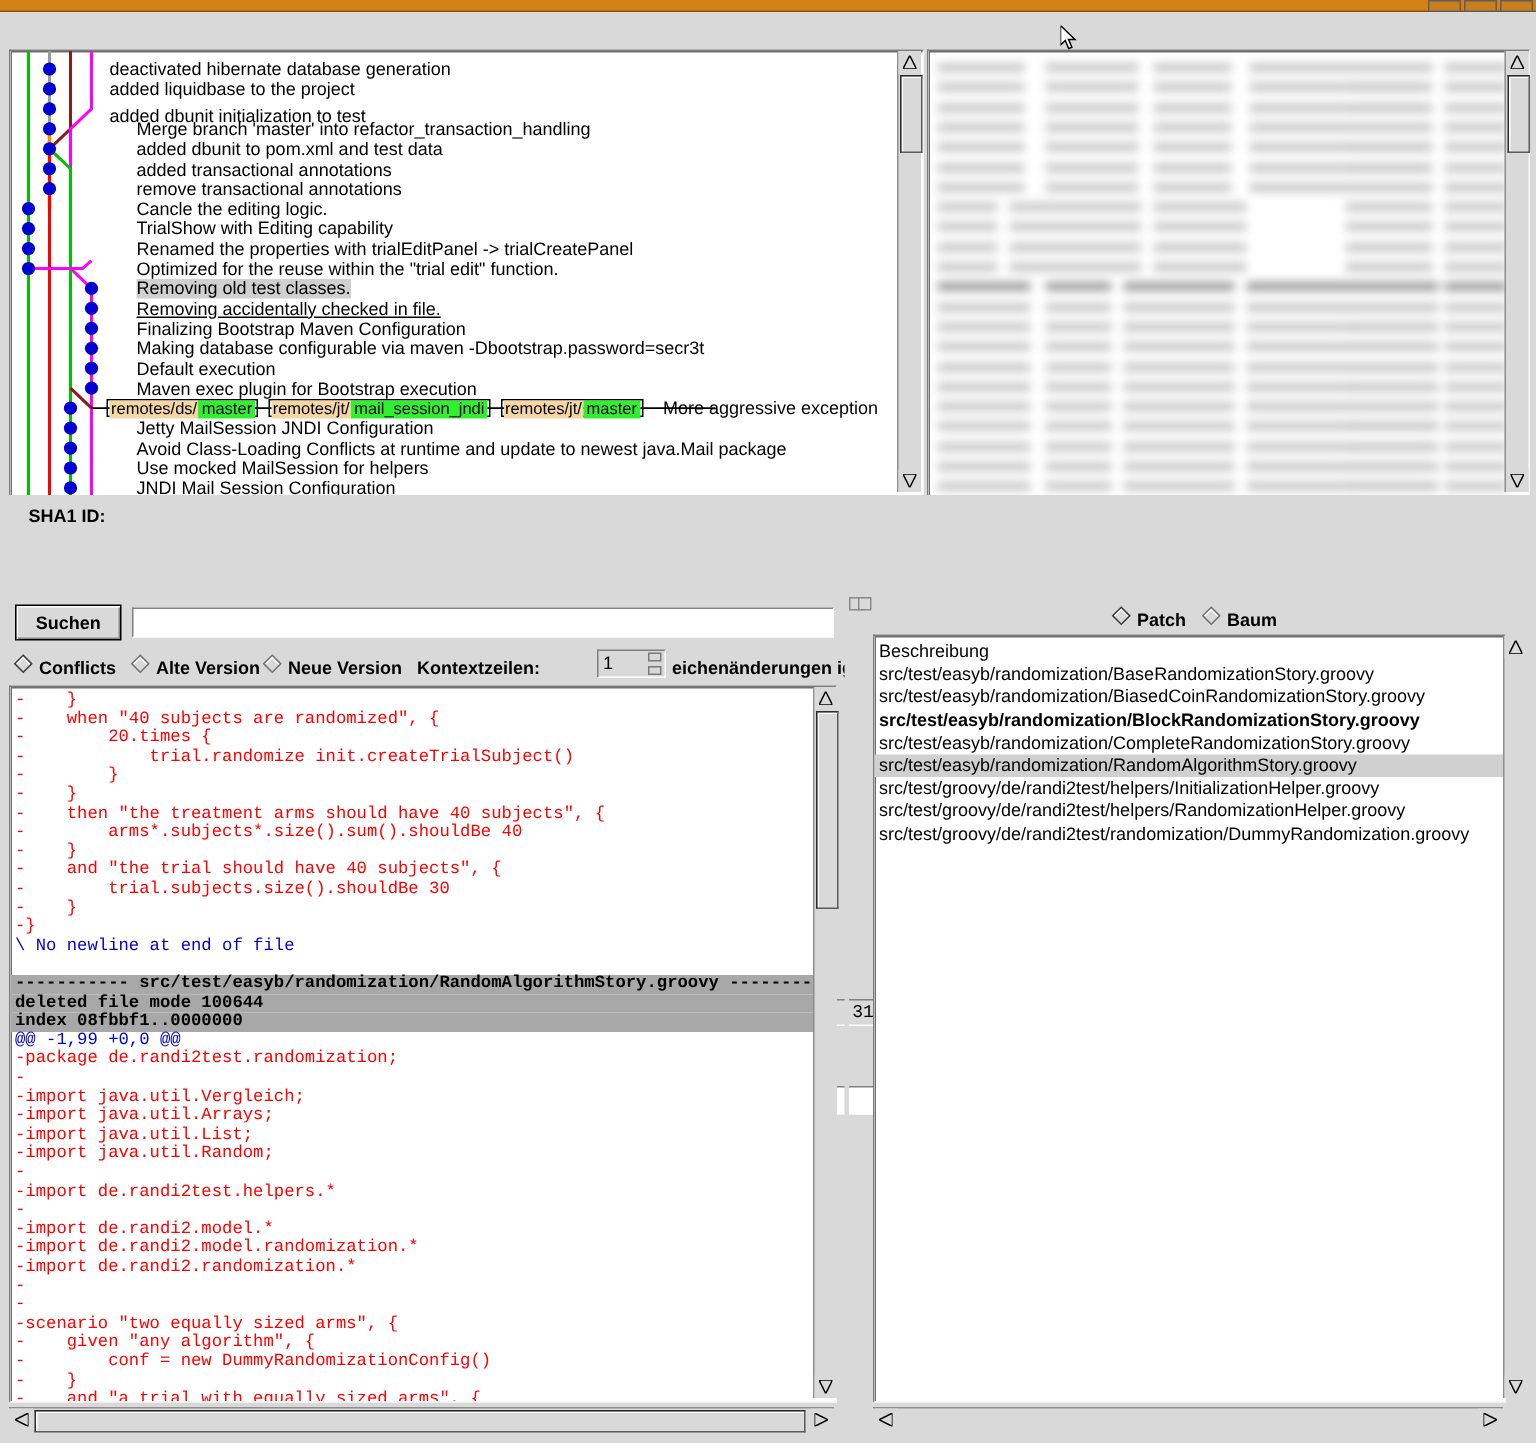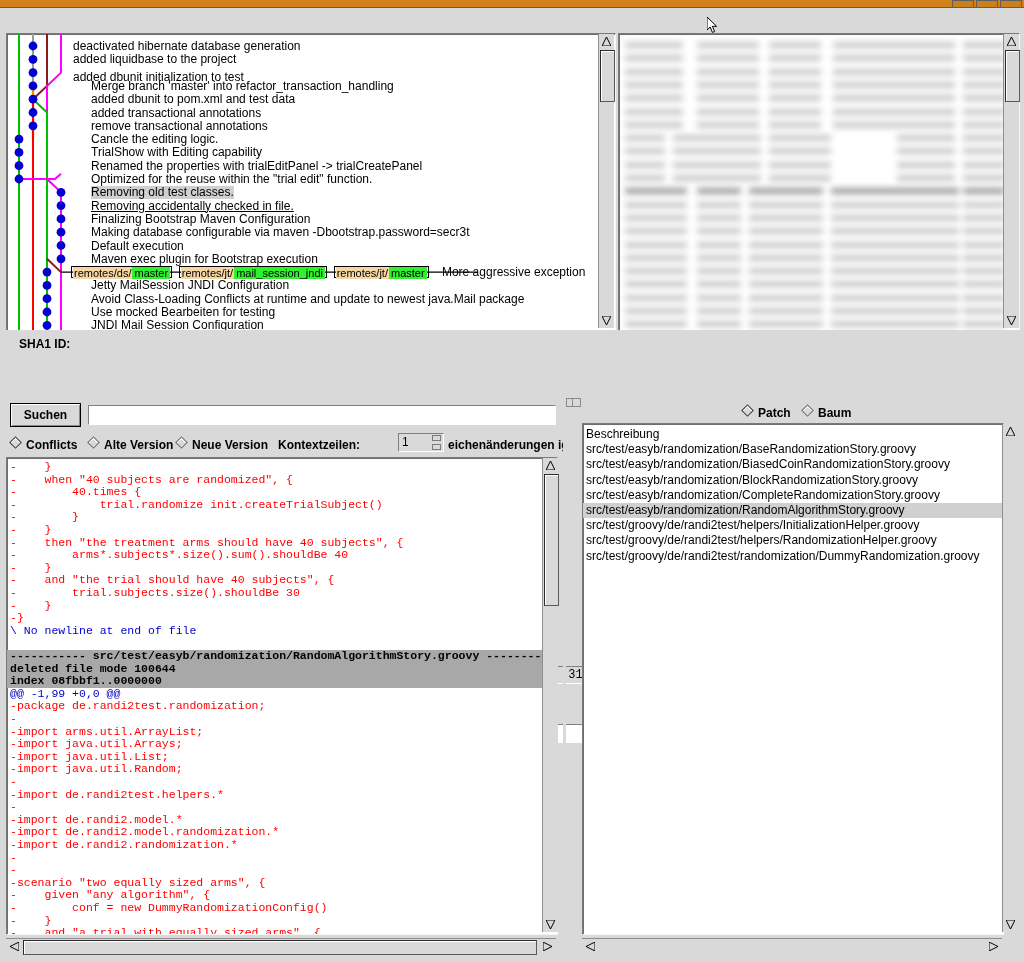--- a/index.html
+++ b/index.html
@@ -187,21 +187,21 @@
         <div class="commit-row" style="top: 139px; left: 84px;"><span>Optimized for the reuse within the "trial edit" function.</span></div>
         <div class="commit-row commit-sel" style="top: 152.3px; left: 84px;"><span>Removing old test classes.</span></div>
         <div class="commit-row" style="top: 165.6px; left: 84px; text-decoration: underline;"><span>Removing accidentally checked in file.</span></div>
         <div class="commit-row" style="top: 178.9px; left: 84px;"><span>Finalizing Bootstrap Maven Configuration</span></div>
         <div class="commit-row" style="top: 192.2px; left: 84px; text-align: center;"><span>Making database configurable via maven -Dbootstrap.password=secr3t</span></div>
         <div class="commit-row" style="top: 205.5px; left: 84px;"><span>Default execution</span></div>
         <div class="commit-row" style="top: 218.8px; left: 84px;"><span>Maven exec plugin for Bootstrap execution</span></div>
         <div class="commit-row" style="top: 232.1px; left: 64px;"><span class="reftag"><span class="rpre">remotes/ds/</span><span class="rname">master</span></span><span>&nbsp;&nbsp;</span><span class="reftag"><span class="rpre">remotes/jt/</span><span class="rname">mail_session_jndi</span></span><span>&nbsp;&nbsp;</span><span class="reftag"><span class="rpre">remotes/jt/</span><span class="rname">master</span></span><span>&nbsp;&nbsp;</span><span>&nbsp;&nbsp;More aggressive exception</span></div>
         <div class="commit-row" style="top: 245.4px; left: 84px;"><span>Jetty MailSession JNDI Configuration</span></div>
         <div class="commit-row" style="top: 258.7px; left: 84px;"><span>Avoid Class-Loading Conflicts at runtime and update to newest java.Mail package</span></div>
-        <div class="commit-row" style="top: 272px; left: 84px;"><span>Use mocked Bearbeiten for testing</span></div>
+        <div class="commit-row" style="top: 272px; left: 84px;"><span>Use mocked MailSession for helpers</span></div>
         <div class="commit-row" style="top: 285.3px; left: 84px;"><span>JNDI Mail Session Configuration</span></div>
       </div>
   </div>
 
   <div class="sb-v" style="left:598px;top:34px;height:294px">
     <div class="sb-arrow" style="top:0;left:0">
       <svg width="9" height="9">
           <polygon points="4.5,0 9,9 0,9" fill="#d9d9d9" stroke="#000"></polygon>
         </svg>
     </div>
@@ -446,40 +446,40 @@
         <b></b>
         <b></b>
       </span>
   </div>
   <div class="lbl" style="left:448px;top:437px;position:absolute;width:118px;overflow:hidden;white-space:nowrap">eichenänderungen ig</div>
 
   <div class="pane sunken" id="diff-pane">
     <div id="diff-lines">
         <div class="dline d-del" style="top: 3px;">-    }</div>
         <div class="dline d-del" style="top: 15.6px;">-    when "40 subjects are randomized", {</div>
-        <div class="dline d-del" style="top: 28.2px;">-        40.times {</div>
+        <div class="dline d-del" style="top: 28.2px;">-        20.times {</div>
         <div class="dline d-del" style="top: 40.8px;">-            trial.randomize init.createTrialSubject()</div>
         <div class="dline d-del" style="top: 53.4px;">-        }</div>
         <div class="dline d-del" style="top: 66px;">-    }</div>
         <div class="dline d-del" style="top: 78.6px;">-    then "the treatment arms should have 40 subjects", {</div>
         <div class="dline d-del" style="top: 91.2px;">-        arms*.subjects*.size().sum().shouldBe 40</div>
         <div class="dline d-del" style="top: 103.8px;">-    }</div>
         <div class="dline d-del" style="top: 116.4px;">-    and "the trial should have 40 subjects", {</div>
         <div class="dline d-del" style="top: 129px;">-        trial.subjects.size().shouldBe 30</div>
         <div class="dline d-del" style="top: 141.6px;">-    }</div>
         <div class="dline d-del" style="top: 154.2px;">-}</div>
         <div class="dline d-note" style="top: 166.8px;">\ No newline at end of file</div>
         <div class="dline" style="top: 179.4px;"></div>
         <div class="dline d-hdr" style="top: 192px; width: 540px;">----------- src/test/easyb/randomization/RandomAlgorithmStory.groovy -----------</div>
         <div class="dline d-hdr" style="top: 204.6px; width: 540px;">deleted file mode 100644</div>
         <div class="dline d-hdr" style="top: 217.2px; width: 540px;">index 08fbbf1..0000000</div>
         <div class="dline d-hunk" style="top: 229.8px;">@@ -1,99 +0,0 @@</div>
         <div class="dline d-del" style="top: 242.4px;">-package de.randi2test.randomization;</div>
         <div class="dline d-del" style="top: 255px;">-</div>
-        <div class="dline d-del" style="top: 267.6px;">-import arms.util.ArrayList;</div>
+        <div class="dline d-del" style="top: 267.6px;">-import java.util.Vergleich;</div>
         <div class="dline d-del" style="top: 280.2px;">-import java.util.Arrays;</div>
         <div class="dline d-del" style="top: 292.8px;">-import java.util.List;</div>
         <div class="dline d-del" style="top: 305.4px;">-import java.util.Random;</div>
         <div class="dline d-del" style="top: 318px;">-</div>
         <div class="dline d-del" style="top: 330.6px;">-import de.randi2test.helpers.*</div>
         <div class="dline d-del" style="top: 343.2px;">-</div>
         <div class="dline d-del" style="top: 355.8px;">-import de.randi2.model.*</div>
         <div class="dline d-del" style="top: 368.4px;">-import de.randi2.model.randomization.*</div>
         <div class="dline d-del" style="top: 381px;">-import de.randi2.randomization.*</div>
         <div class="dline d-del" style="top: 393.6px;">-</div>
@@ -516,21 +516,21 @@
           <polygon points="9,4.5 0,0 0,9" fill="#d9d9d9" stroke="#000"></polygon>
         </svg>
     </div>
   </div>
 
   <div class="pane sunken" id="file-pane">
     <div id="file-lines">
         <div class="fline" style="top: 3px;">Beschreibung</div>
         <div class="fline" style="top: 18.2px;">src/test/easyb/randomization/BaseRandomizationStory.groovy</div>
         <div class="fline" style="top: 33.4px;">src/test/easyb/randomization/BiasedCoinRandomizationStory.groovy</div>
-        <div class="fline" style="top: 48.6px;">src/test/easyb/randomization/BlockRandomizationStory.groovy</div>
+        <div class="fline" style="top: 48.6px; font-weight: bold;">src/test/easyb/randomization/BlockRandomizationStory.groovy</div>
         <div class="fline" style="top: 63.8px;">src/test/easyb/randomization/CompleteRandomizationStory.groovy</div>
         <div class="fline sel" style="top: 79px;">src/test/easyb/randomization/RandomAlgorithmStory.groovy</div>
         <div class="fline" style="top: 94.2px;">src/test/groovy/de/randi2test/helpers/InitializationHelper.groovy</div>
         <div class="fline" style="top: 109.4px;">src/test/groovy/de/randi2test/helpers/RandomizationHelper.groovy</div>
         <div class="fline" style="top: 124.6px;">src/test/groovy/de/randi2test/randomization/DummyRandomization.groovy</div>
       </div>
   </div>
   <div class="sb-v" style="left:1002px;top:424px;height:508px">
     <div class="sb-arrow" style="top:0;left:0">
       <svg width="9" height="9">

